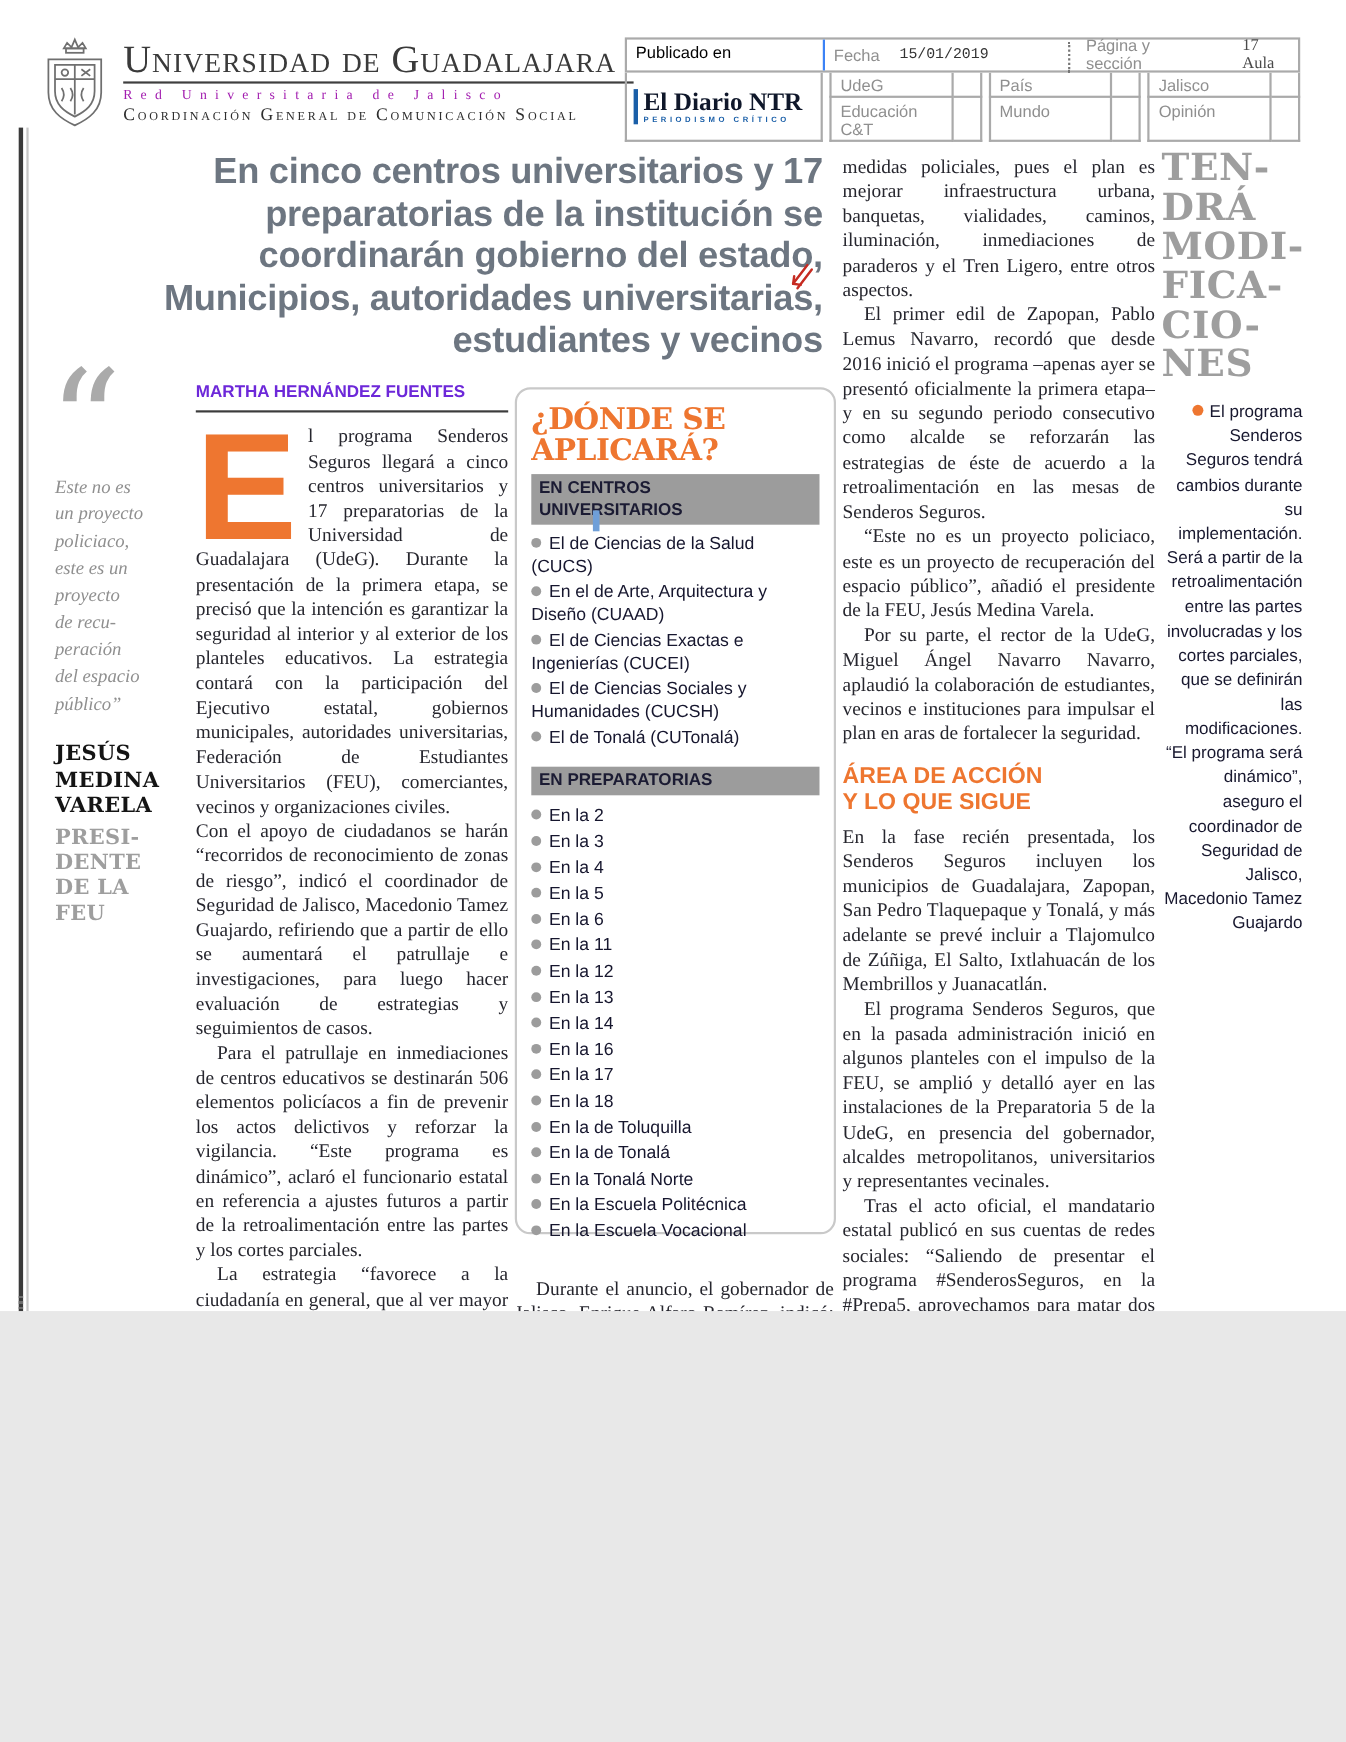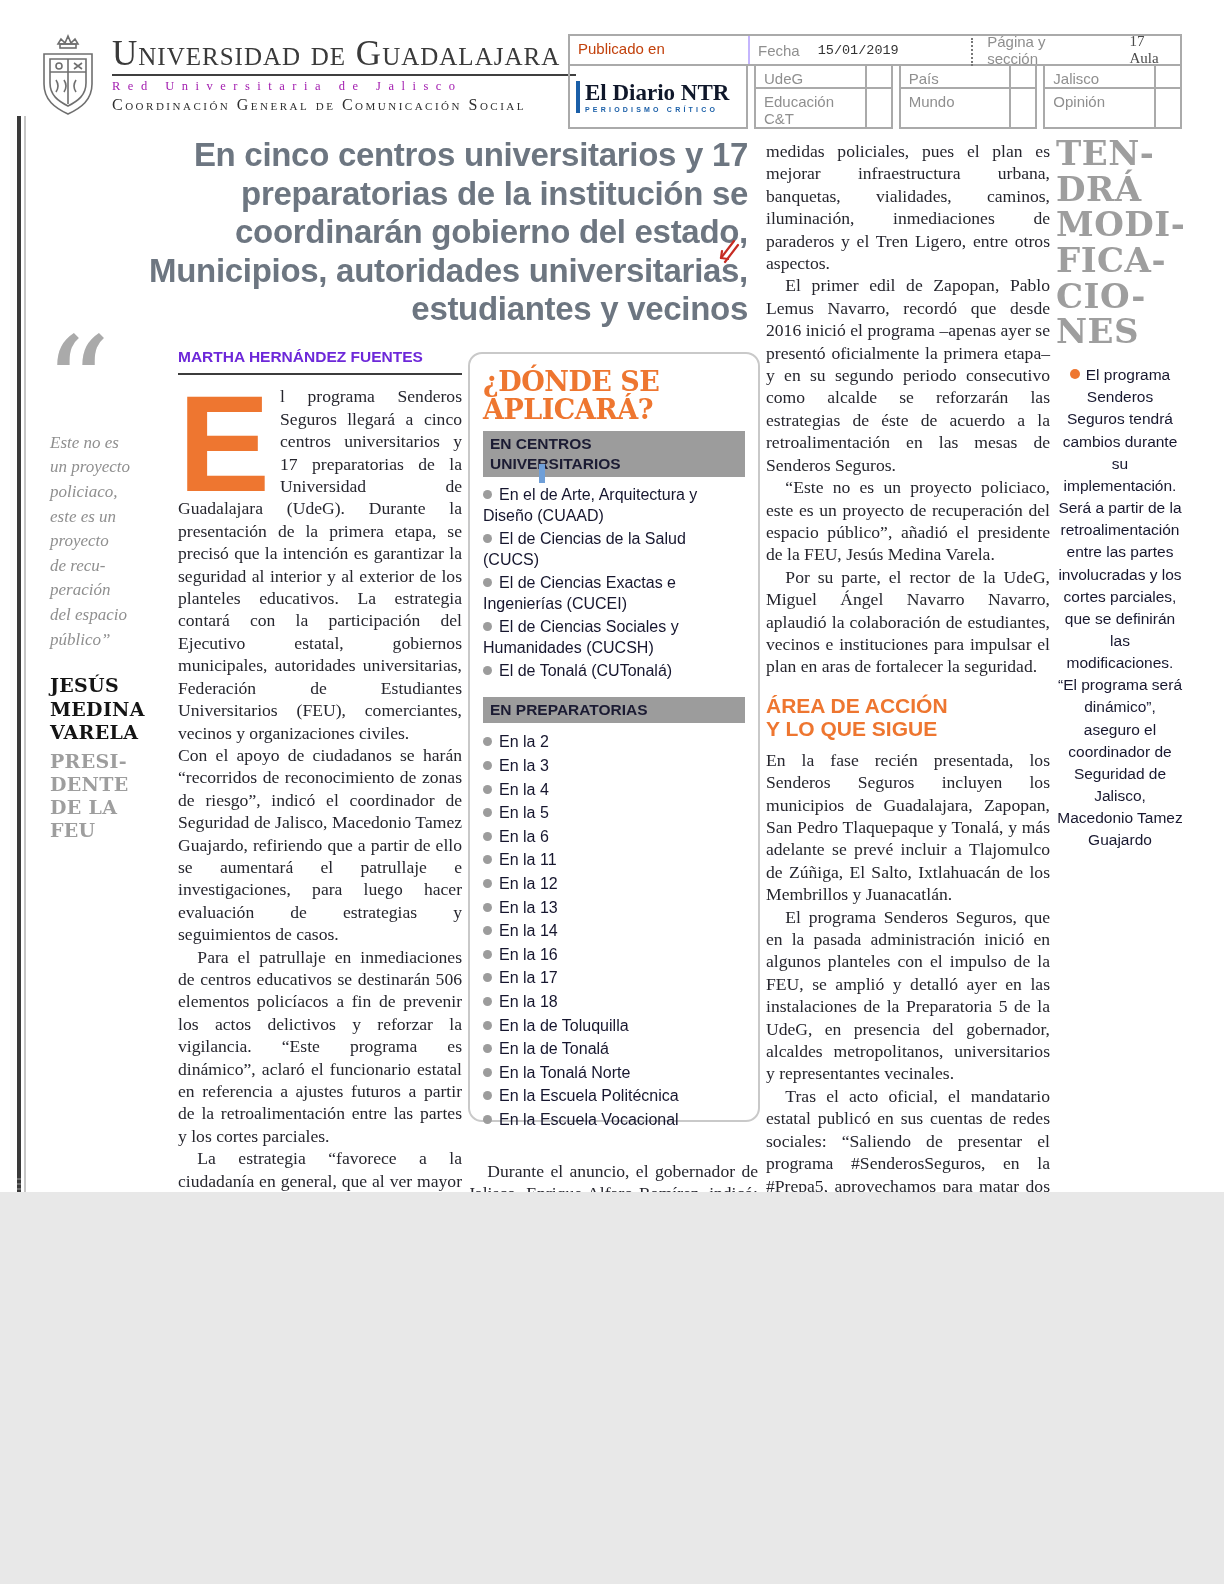--- a/index.html
+++ b/index.html
@@ -14,21 +14,21 @@
              letter-spacing:1px;color:#3a3a3a;line-height:1.0;border-bottom:2px solid #3f3f3f;
              padding-bottom:3px;white-space:nowrap;}
   .uni-sub{font-family:"Liberation Serif",serif;font-size:12.5px;color:#a21caf;
            letter-spacing:7.5px;margin-top:3px;white-space:nowrap;}
   .uni-dept{font-family:"Liberation Serif",serif;font-variant:small-caps;font-size:16px;
             letter-spacing:2.5px;color:#2e2e2e;margin-top:2px;white-space:nowrap;}
 
   
   .clip-table{position:absolute;left:568px;top:34px;width:614px;font-family:"Liberation Sans",sans-serif;}
   .ct-row1{display:flex;border:2px solid #aaaaaa;height:28px;background:#fff;}
-  .ct-pub{width:180px;border-right:2px solid #c4b5fd;color:#c2410c;font-size:15px;
+  .ct-pub{width:180px;border-right:2px solid #3b82f6;color:#000000;font-size:15px;
           padding:4px 0 0 8px;box-sizing:border-box;}
   .ct-fp{flex:1;display:flex;align-items:center;gap:18px;padding:0 8px;}
   .lbl{color:#8f8f8f;font-size:15px;}
   .val-mono{font-family:"Liberation Mono",monospace;font-size:13.5px;color:#333;}
   .val-serif{font-family:"Liberation Serif",serif;font-size:15px;color:#4a4a4a;}
   .sp1{width:58px;} .sp2{width:4px;}
   .ct-body{display:flex;margin-top:0;}
   .ct-left{width:180px;border:2px solid #aaaaaa;border-top:none;box-sizing:border-box;
            display:flex;flex-direction:column;justify-content:center;padding:4px 6px;}
   .ntr{border-left:4px solid #1a5fa8;padding-left:5px;}
@@ -99,21 +99,21 @@
   .prep .b-item{line-height:23.6px;margin-bottom:0;}
   .bullet{display:inline-block;width:9px;height:9px;border-radius:50%;background:#9c9c9c;
           margin-right:7px;transform:translateY(-1px);}
   .caret-artifact{position:absolute;left:69px;top:110px;width:6px;height:19px;background:#6f9fd8;}
 
   
   .sidebar{position:absolute;left:1056px;top:136px;width:128px;}
   .sb-title{font-family:"DejaVu Serif",serif;font-weight:bold;font-size:34px;line-height:1.05;
             color:#9e9e9e;white-space:pre-line;letter-spacing:0.5px;}
   .sb-text{font-family:"Liberation Sans",sans-serif;font-size:15.5px;line-height:1.43;
-           color:#17172e;margin-top:14px;text-align:center;}
+           color:#17172e;margin-top:14px;text-align:right;}
   .obullet{display:inline-block;width:10px;height:10px;border-radius:50%;background:#ee7630;
            margin-right:6px;transform:translateY(-1px);}
 </style>
 </head>
 <body>
 
 <div class="page">
 
   <div class="logo-block">
     <div class="crest">
@@ -244,22 +244,22 @@
       </div>
   </section>
 
   <aside class="infobox">
     <div class="box-title">¿DÓNDE SE
 APLICARÁ?</div>
     <div class="box-banner">EN CENTROS
 UNIVERSITARIOS</div>
     <div>
 
-    <div class="b-item"><span class="bullet"></span><span>En el de Arte, Arquitectura y Diseño (CUAAD)</span></div>
-        <div class="b-item"><span class="bullet"></span><span>El de Ciencias de la Salud (CUCS)</span></div>
+    <div class="b-item"><span class="bullet"></span><span>El de Ciencias de la Salud (CUCS)</span></div>
+        <div class="b-item"><span class="bullet"></span><span>En el de Arte, Arquitectura y Diseño (CUAAD)</span></div>
         <div class="b-item"><span class="bullet"></span><span>El de Ciencias Exactas e Ingenierías (CUCEI)</span></div>
         <div class="b-item"><span class="bullet"></span><span>El de Ciencias Sociales y Humanidades (CUCSH)</span></div>
         <div class="b-item"><span class="bullet"></span><span>El de Tonalá (CUTonalá)</span></div>
       </div>
     <div class="box-banner banner2">EN PREPARATORIAS</div>
     <div class="prep">
 
     <div class="b-item"><span class="bullet"></span><span>En la 2</span></div>
         <div class="b-item"><span class="bullet"></span><span>En la 3</span></div>
         <div class="b-item"><span class="bullet"></span><span>En la 4</span></div>

